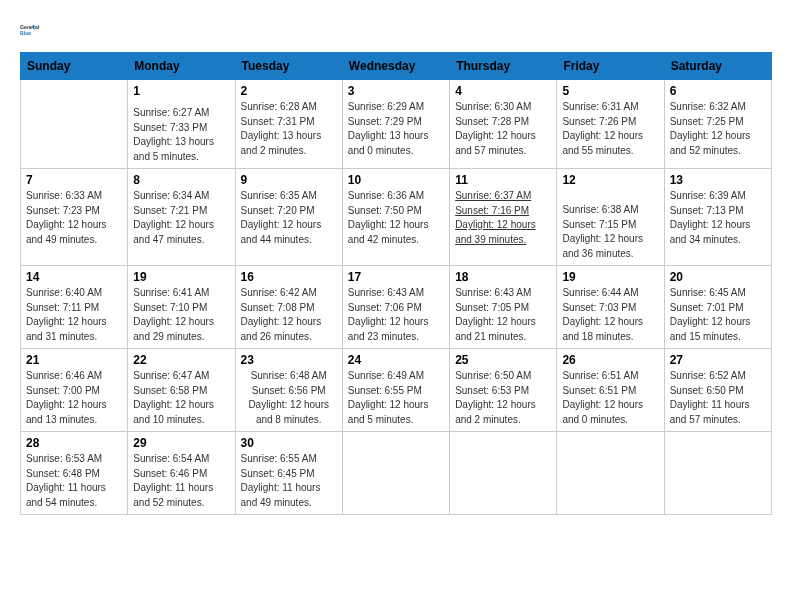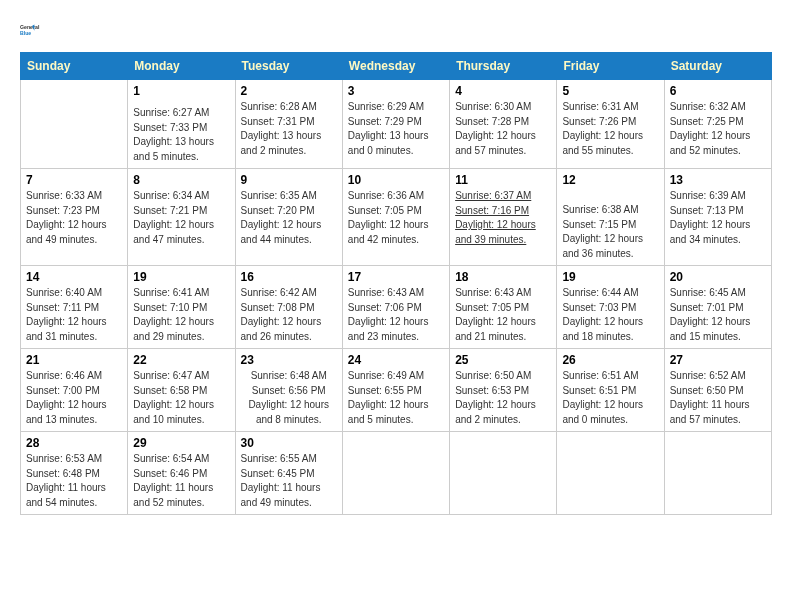--- a/index.html
+++ b/index.html
@@ -38,21 +38,21 @@
       color: #555;
     }
     .calendar {
       width: 100%;
       border-collapse: collapse;
       margin-top: 8px;
       font-size: 11px;
     }
     .calendar th {
       background: #1a7bc4;
-      color: #fef9c3;
+      color: #000000;
       text-align: left;
       padding: 6px 6px;
       font-size: 12px;
       font-weight: bold;
       border: 1px solid #1a7bc4;
     }
     .calendar td {
       border: 1px solid #ccc;
       vertical-align: top;
       padding: 4px 5px;
@@ -168,21 +168,21 @@
         <td>
           <span class="day-num">9</span>
           <div class="day-info" style="white-space: pre-line;">Sunrise: 6:35 AM
 Sunset: 7:20 PM
 Daylight: 12 hours
 and 44 minutes.</div>
         </td>
         <td>
           <span class="day-num">10</span>
           <div class="day-info" style="white-space: pre-line;">Sunrise: 6:36 AM
-Sunset: 7:05 PM
+Sunset: 7:50 PM
 Daylight: 12 hours
 and 42 minutes.</div>
         </td>
         <td>
           <span class="day-num">11</span>
           <div class="day-info" style="white-space: pre-line; text-decoration: underline;">Sunrise: 6:37 AM
 Sunset: 7:16 PM
 Daylight: 12 hours
 and 39 minutes.</div>
         </td>

